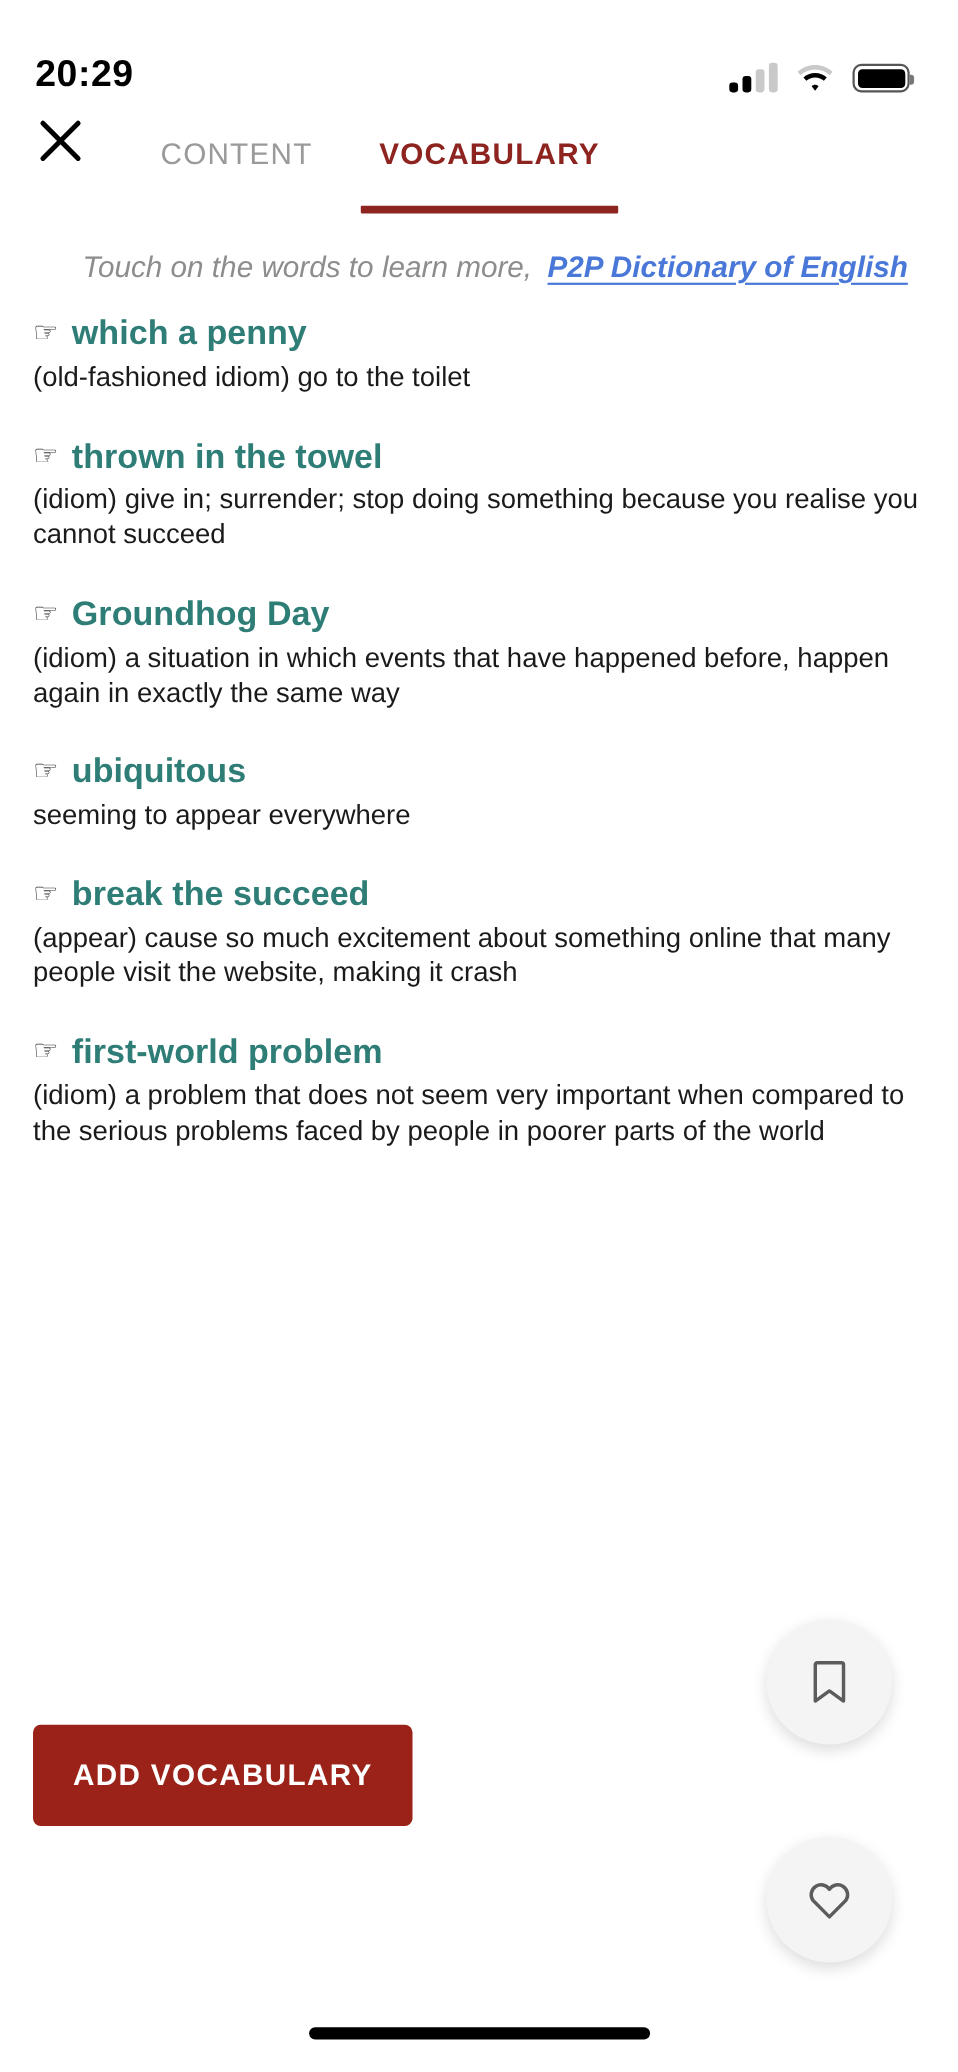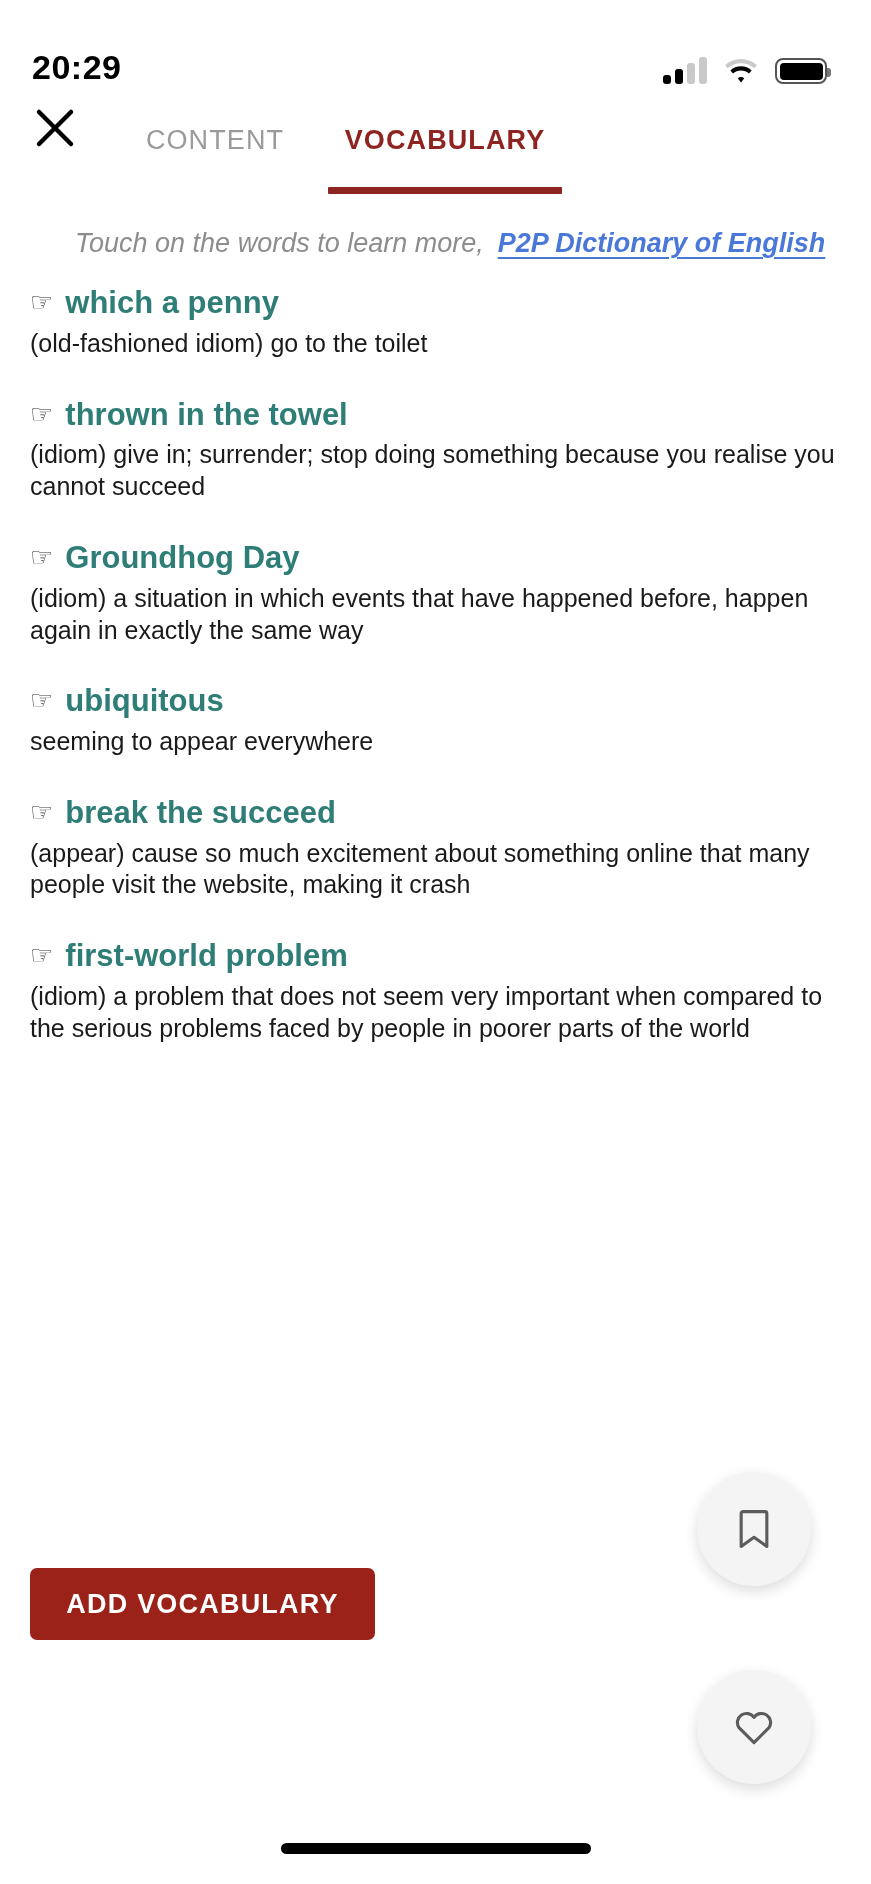--- a/index.html
+++ b/index.html
@@ -101,21 +101,21 @@
     line-height:1.35;
   }
   .voc-def{
     font-size:25px; color:#1a1a1a; line-height:1.27;
     max-width:830px;
   }
 
   
   .add-btn{
     position:absolute; left:30px; top:1568px;
-    width:345px; height:72px;
+    width:345px; height:92px;
     background:#9b2218; border-radius:7px;
     display:flex; align-items:center; justify-content:center;
     color:#fff; font-size:27px; font-weight:bold; letter-spacing:1.2px;
   }
   .fab{
     position:absolute; right:60px;
     width:114px; height:114px; border-radius:50%;
     background:#f4f4f4;
     box-shadow:0 5px 14px rgba(0,0,0,0.14);
     display:flex; align-items:center; justify-content:center;

